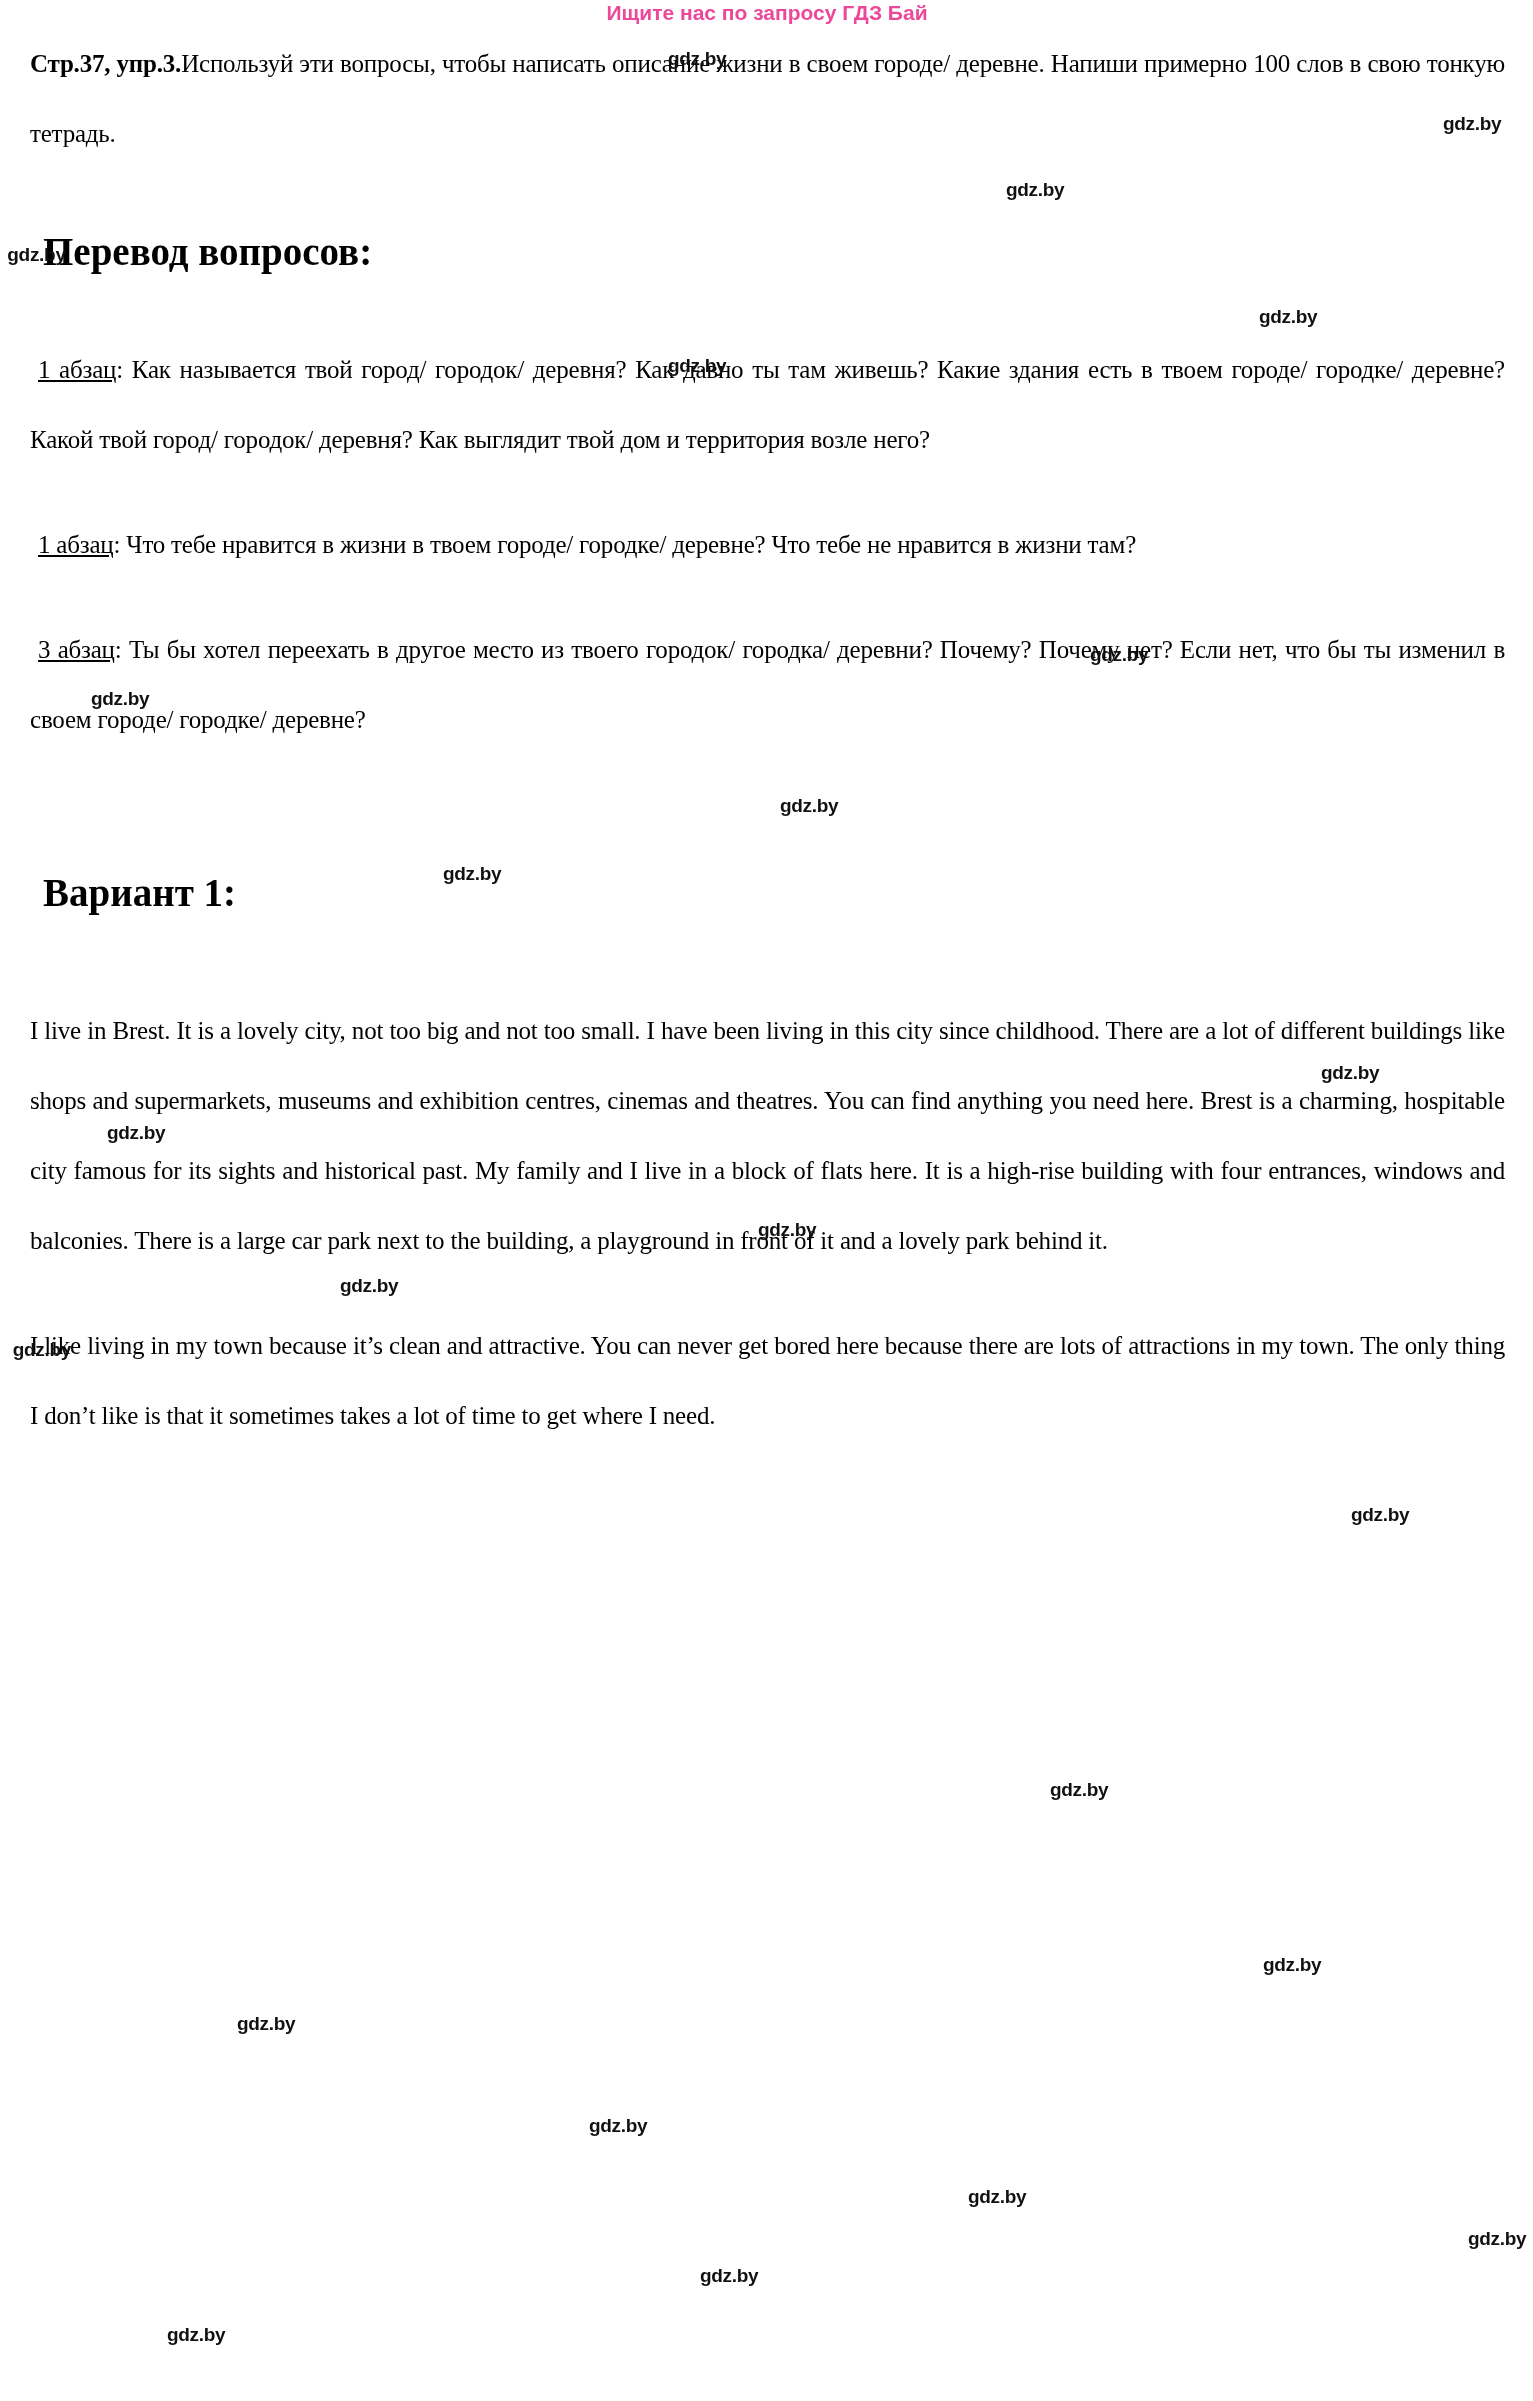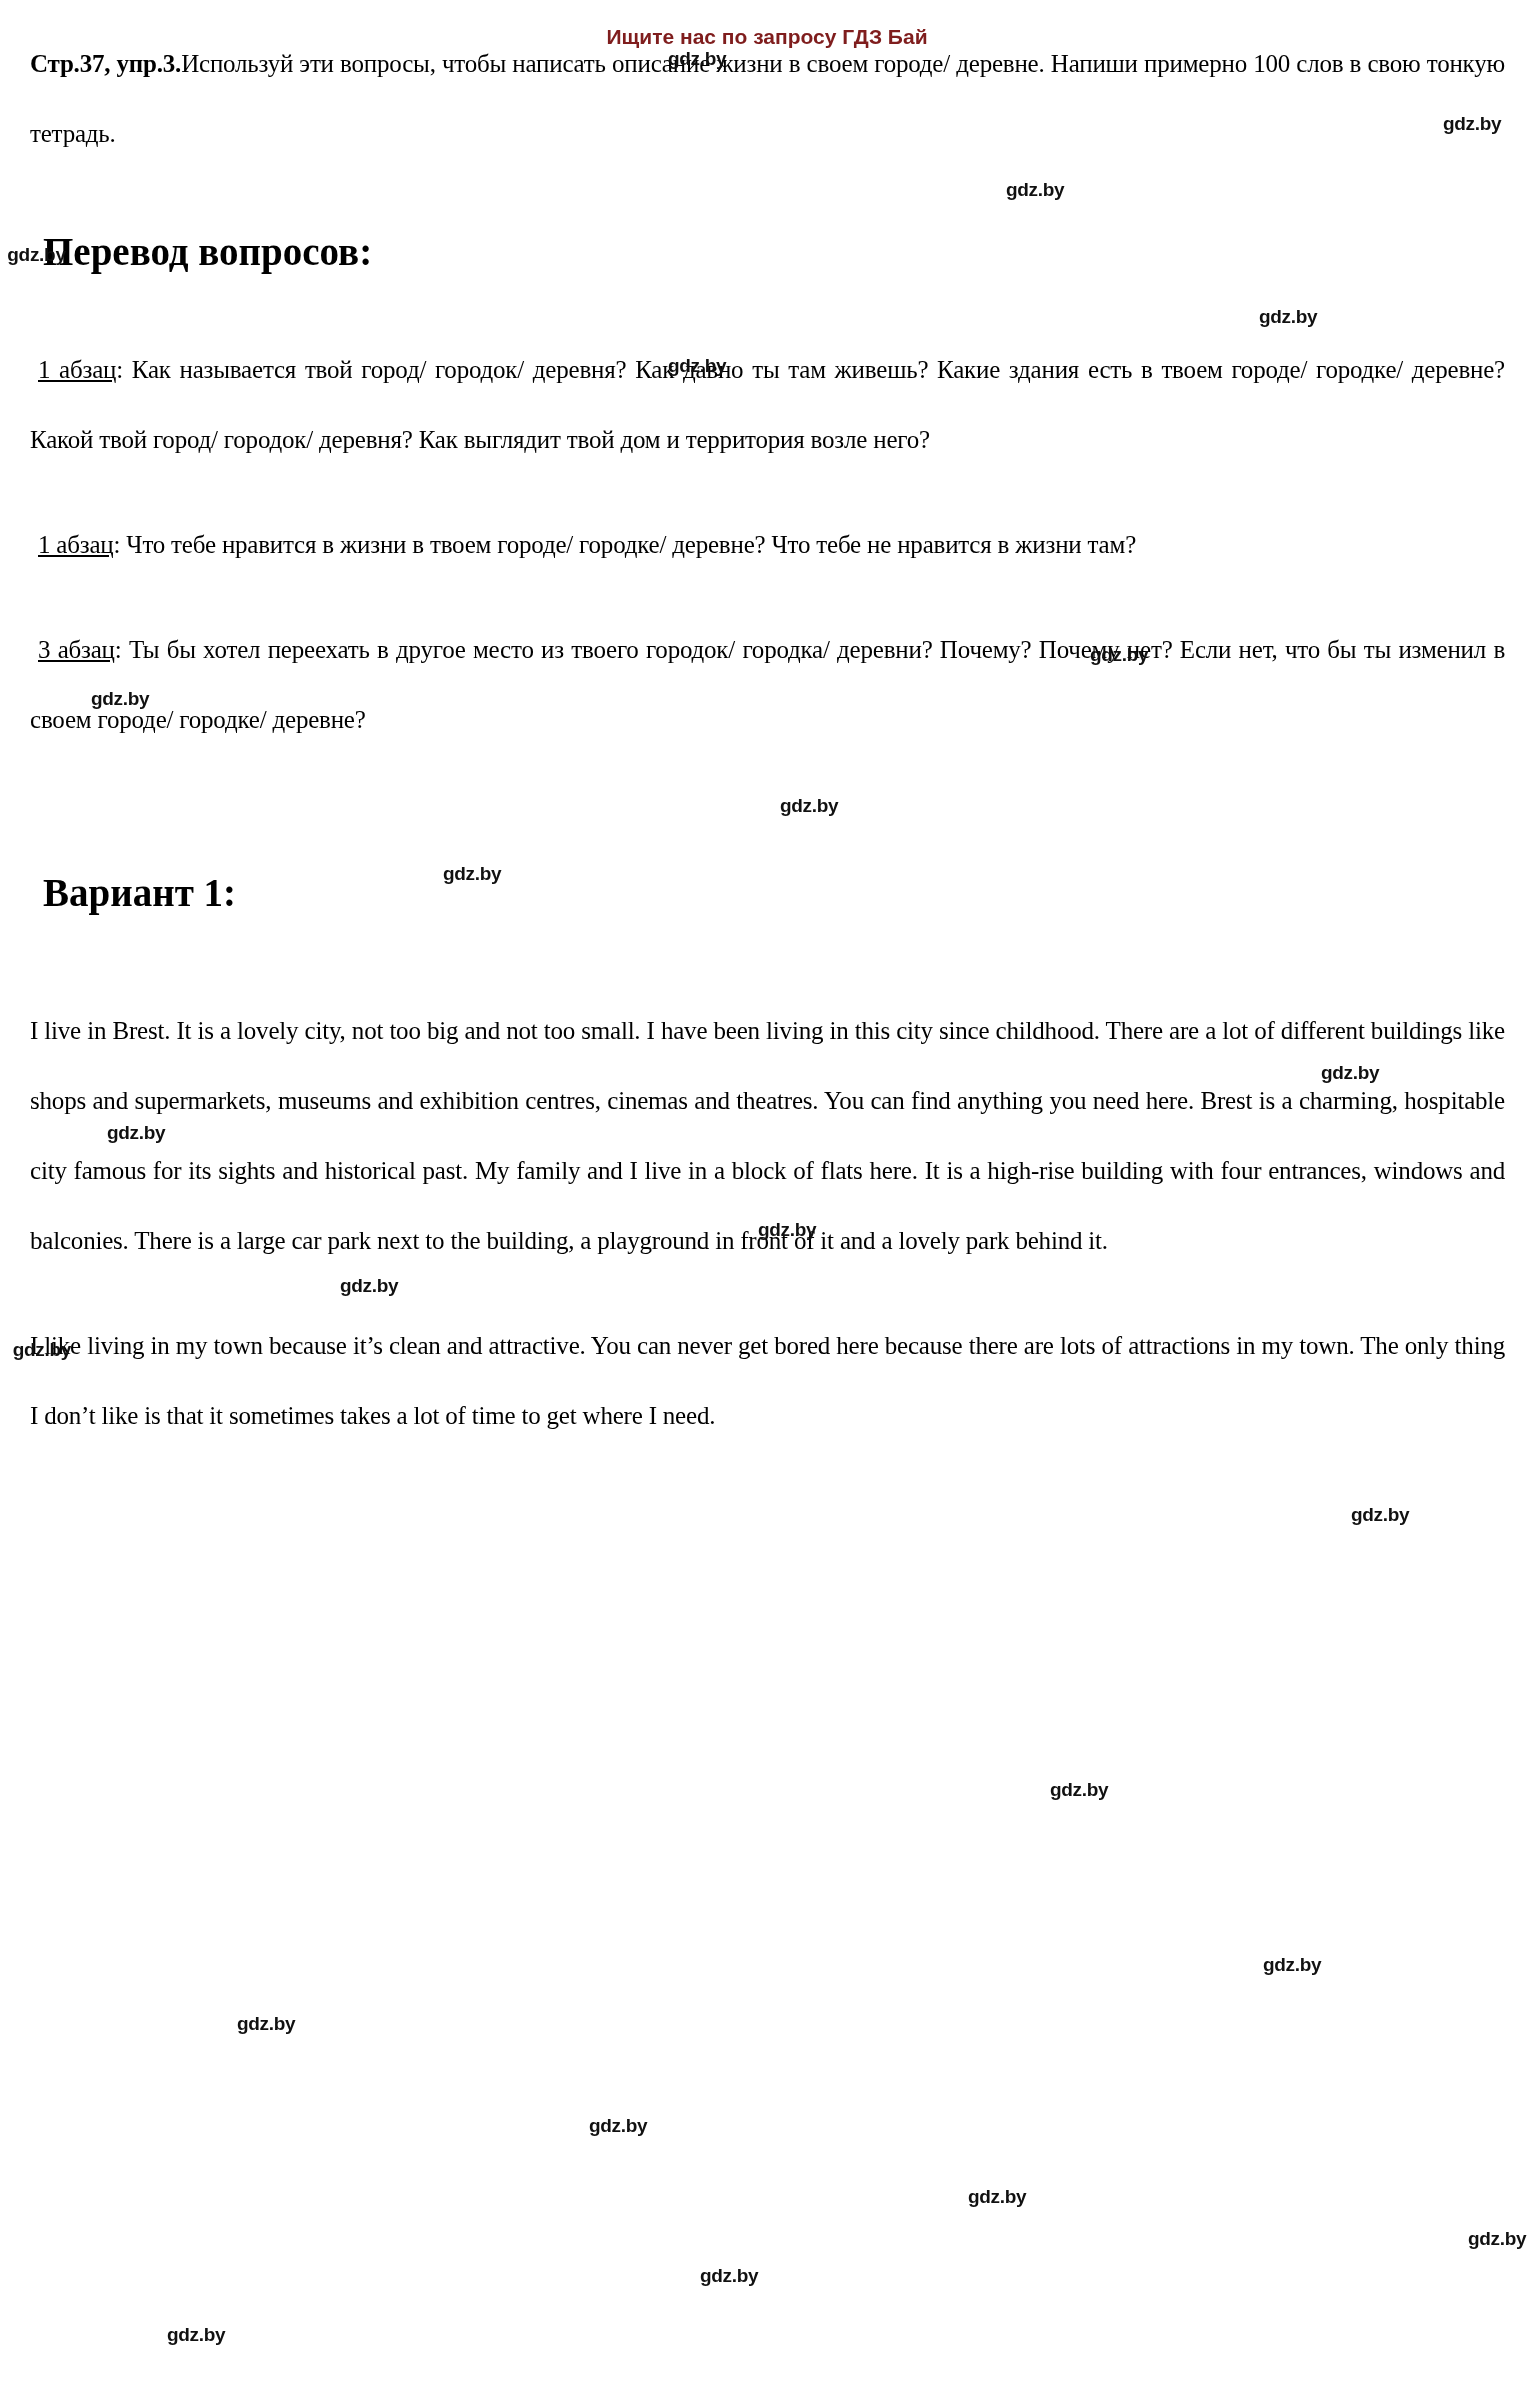--- a/index.html
+++ b/index.html
@@ -91,21 +91,21 @@
     color: #5b1a8a;
     white-space: nowrap;
     letter-spacing: 0.4px;
   }
 </style>
 </head>
 <body>
 
 <div class="page">
 
-  <div class="promo-banner" style="color: #7f1d1d; margin-top: 24px;">Ищите нас по запросу ГДЗ Бай</div>
+  <div class="promo-banner" style="color: #ec4899;">Ищите нас по запросу ГДЗ Бай</div>
 
   <div class="content">
 
     <p class="para">
       <span class="bold">Стр.37, упр.3.</span><span>Используй эти вопросы, чтобы написать описание жизни в своем городе/ деревне. Напиши примерно 100 слов в свою тонкую тетрадь.</span>
     </p>
 
     <div class="spacer-sm"></div>
 
     <p class="heading">Перевод вопросов:</p>

